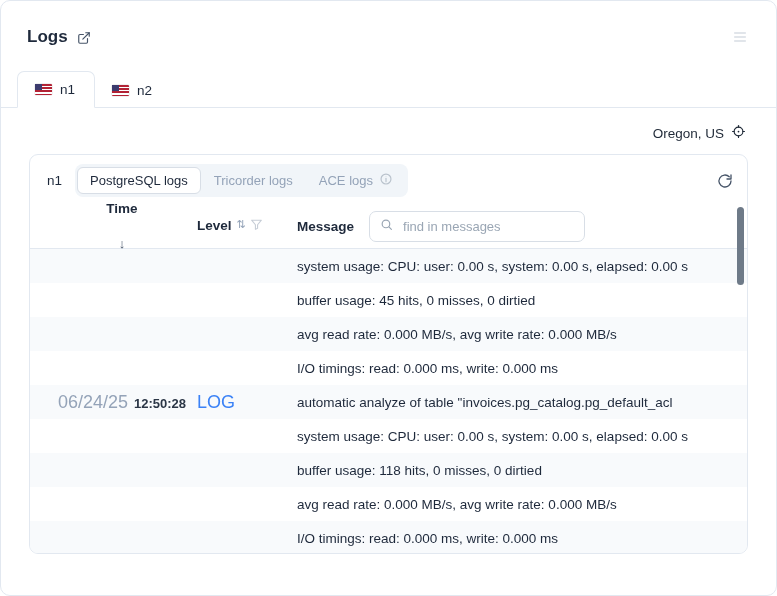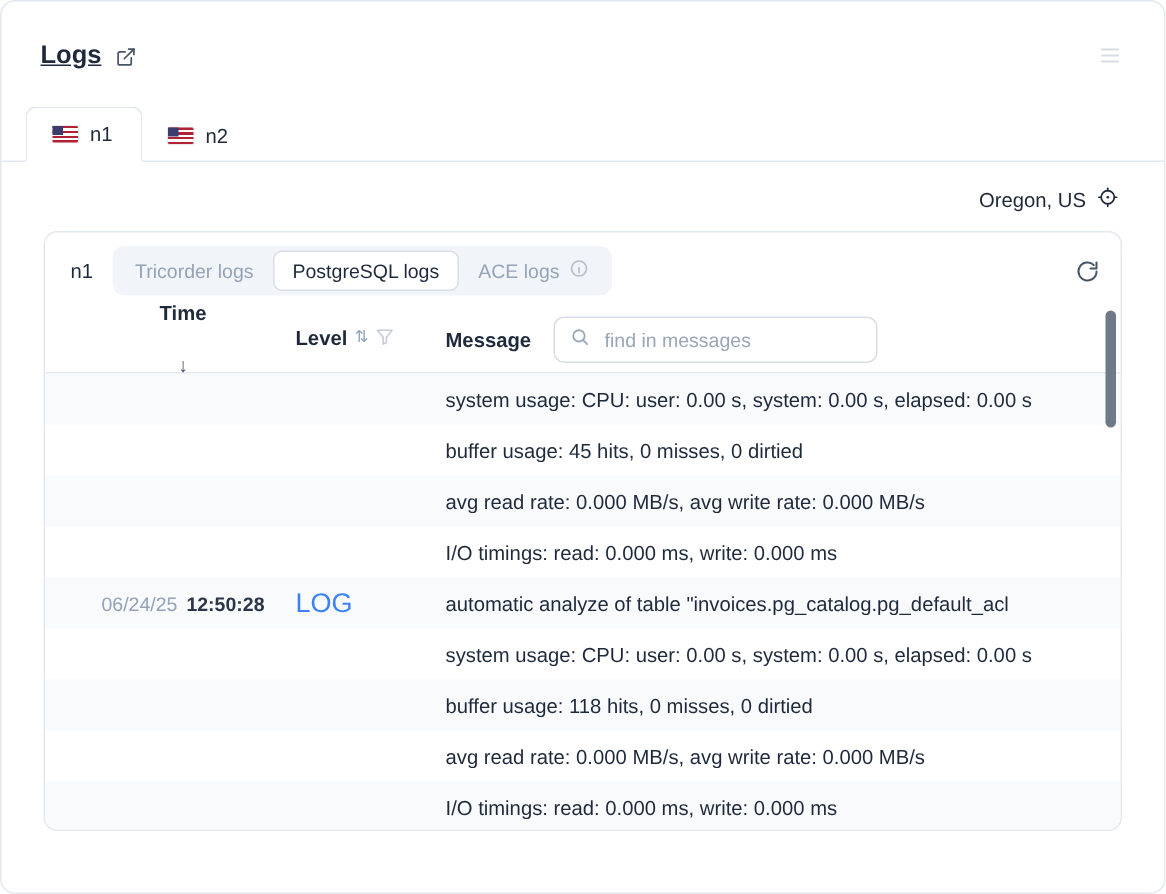--- a/index.html
+++ b/index.html
@@ -18,21 +18,20 @@
     position: relative;
     overflow: hidden;
   }
 
   
   .title-row {
     display: flex;
     align-items: flex-end;
     justify-content: space-between;
     padding: 26px 26px 0 26px;
-    text-decoration: underline;
   }
   .title-left { display: flex; align-items: center; gap: 9px; }
   .page-title { font-size: 17px; font-weight: 700; color: #1e293b; }
   .ext-link { display: inline-flex; margin-top: 1px; cursor: pointer; }
   .menu-btn { display: inline-flex; cursor: pointer; padding: 2px; }
 
   
   .tabs {
     display: flex;
     align-items: flex-end;
@@ -190,21 +189,21 @@
   .tbody { }
   .log-row {
     display: flex;
     align-items: center;
     height: 34px;
     padding: 0 12px 0 17px;
     font-size: 13.5px;
     color: #1e293b;
   }
   .log-row:nth-child(odd) { background: #f8fafc; }
-  .cell-date { color: #94a3b8; margin-right: 6px; font-size: 13px; }
+  .cell-date { color: #94a3b8; margin-right: 6px; font-size: 18px; }
   .cell-time-val { color: #2b3646; font-weight: 700; font-size: 13px; }
   .cell-level-val {
     font-family: Liberation Sans, sans-serif;
     font-size: 18px;
   }
   .cell-message-val {
     flex: 1;
     white-space: nowrap;
     overflow: hidden;
     text-overflow: ellipsis;
@@ -270,25 +269,25 @@
       </svg>
     </span>
   </div>
 
   <div class="panel">
 
     <div class="toolbar">
       <span class="node-label">n1</span>
 
       <div class="segmented">
+        <div class="segment active">
+          <span>PostgreSQL logs</span>
+        </div>
         <div class="segment">
           <span>Tricorder logs</span>
-        </div>
-        <div class="segment active">
-          <span>PostgreSQL logs</span>
         </div>
         <div class="segment">
           <span>ACE logs</span>
           <span>
             <svg width="14" height="14" viewBox="0 0 24 24" fill="none" stroke="#b9c2cc" stroke-width="2" stroke-linecap="round">
               <circle cx="12" cy="12" r="8.5"></circle>
               <line x1="12" y1="11" x2="12" y2="16.5"></line>
               <circle cx="12" cy="7.6" r="0.6" fill="#b9c2cc" stroke="none"></circle>
             </svg>
           </span>

